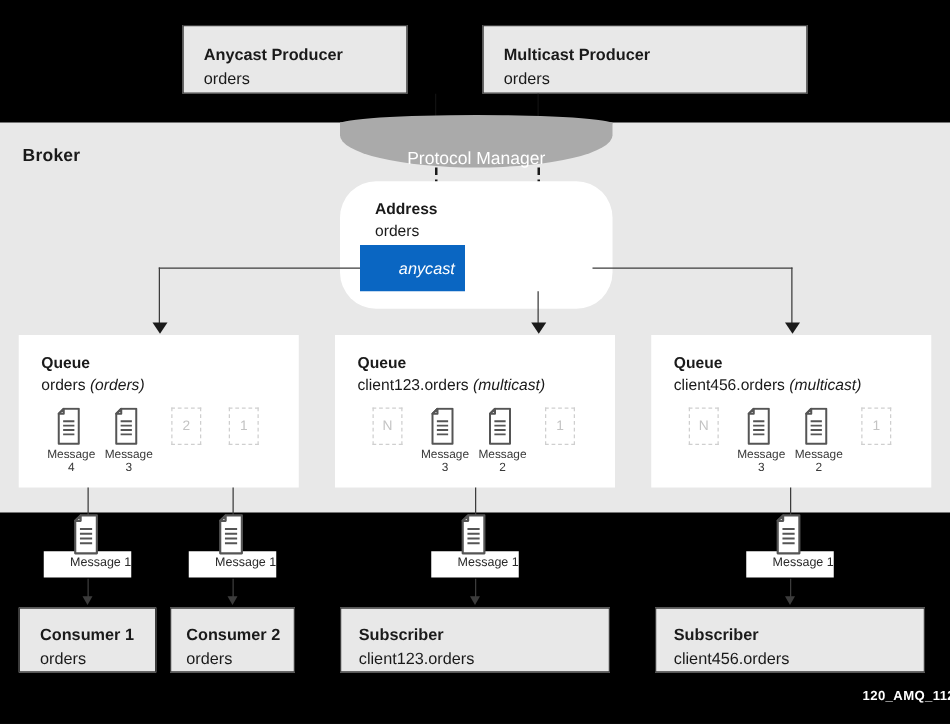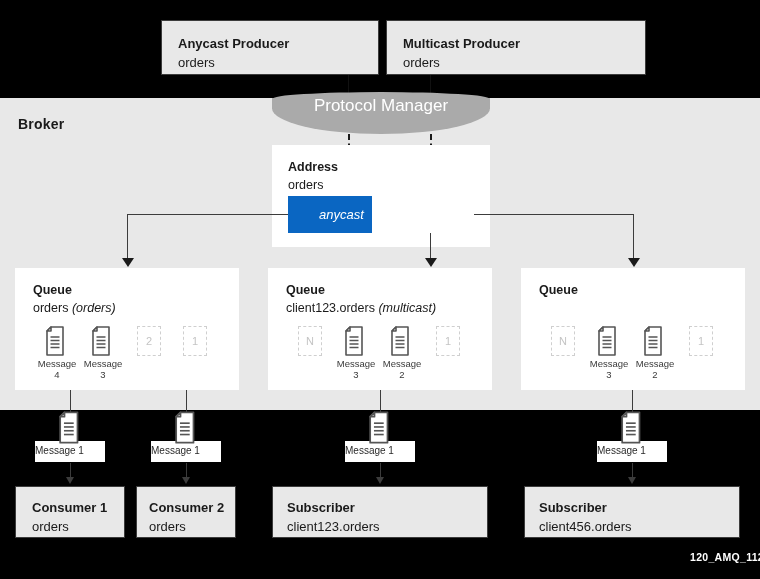--- a/index.html
+++ b/index.html
@@ -41,22 +41,22 @@
   .pm {
     position: absolute; left: 272px; top: 98px; width: 218px; height: 36px;
     background: #aaaaaa;
     border-radius: 0 0 110px 110px / 0 0 26px 26px;
   }
   .pm-cap {
     position: absolute; left: 272px; top: 92px; width: 218px; height: 14px;
     background: #aaaaaa; border-radius: 50%;
   }
   .pm-text {
-    position: absolute; left: 272px; top: 96px; width: 218px;
-    text-align: center; font-size: 17px; color: #ffffff;
+    position: absolute; left: 272px; top: 118px; width: 218px;
+    text-align: center; font-size: 14px; color: #ffffff;
   }
 
   
   .bluebox {
     position: absolute; background: #0a66c2;
     display: flex; align-items: center; justify-content: center;
     color: #ffffff; font-size: 13px; font-style: italic;
   }
 
   
@@ -84,61 +84,61 @@
   .msg-ph {
     position: absolute; border: 1.5px dashed #cfcfcf;
     display: flex; align-items: center; justify-content: center;
     font-size: 11px; color: #c4c4c4;
   }
   .msg-cap {
     position: absolute; text-align: center; font-size: 9.5px;
     color: #3a3a3a; line-height: 1.15;
   }
   .msg-cap-w {
-    position: absolute; text-align: left; font-size: 10px;
+    position: absolute; text-align: right; font-size: 10px;
     color: #2a2a2a; background: #ffffff; line-height: 1.15;
     padding: 4px 0 5px 0;
   }
 
   .watermark {
     position: absolute; right: -4px; top: 551px;
     font-size: 10.5px; font-weight: bold; color: #ffffff;
     letter-spacing: .3px;
   }
 </style>
 </head>
 <body>
 
 <div id="stage">
 
   <div class="broker-band"></div>
   <div class="broker-label">Broker</div>
 
-  <div class="gbox" style="left:161px; top:20px; width:218px; height:55px;">
+  <div class="gbox" style="left:146px; top:20px; width:180px; height:55px;">
     <div class="t1">Anycast Producer</div>
     <div class="t2">orders</div>
   </div>
   <div class="gbox" style="left:386px; top:20px; width:260px; height:55px;">
     <div class="t1">Multicast Producer</div>
     <div class="t2">orders</div>
   </div>
 
   <div class="vline-blk" style="left:348px; top:75px; height:24px;"></div>
   <div class="vline-blk" style="left:430px; top:75px; height:24px;"></div>
 
   <div class="pm-cap"></div>
   <div class="pm"></div>
   <div class="pm-text">Protocol Manager</div>
 
   <div class="dline" style="left:348px; top:134px; height:54px;"></div>
   <div class="arrowhead" style="left:343px; top:187px;"></div>
   <div class="dline" style="left:430px; top:134px; height:54px;"></div>
   <div class="arrowhead" style="left:425px; top:187px;"></div>
 
-  <div class="wbox" style="left:272px; top:145px; width:218px; height:102px; padding:14px 0 0 16px;">
+  <div class="wbox" style="left:272px; top:145px; width:218px; height:102px; padding:14px 0 0 28px;border-radius:29px;">
     <div class="t1">Address</div>
     <div class="t2">orders</div>
   </div>
 
   <div class="bluebox" style="left:288px; top:196px; width:84px; height:37px;padding-left:23px;">
     <span>anycast</span>
   </div>
 
   <div class="hline" style="left:127px; top:214px; width:161px;"></div>
   <div class="vline" style="left:127px; top:214px; height:46px;"></div>
@@ -162,20 +162,24 @@
   <div class="wbox" style="left:268px; top:268px; width:224px; height:122px; padding:14px 0 0 18px;">
     <div class="t1">Queue</div>
     <div class="t2">
       <span>client123.orders</span>
       <i>(multicast)</i>
     </div>
   </div>
 
   <div class="wbox" style="left:521px; top:268px; width:224px; height:122px; padding:14px 0 0 18px;">
     <div class="t1">Queue</div>
+    <div class="t2">
+      <span>client456.orders</span>
+      <i>(multicast)</i>
+    </div>
   </div>
 
   <div id="slots-0">
       <div class="msg-icon" style="left: 45px; top: 326px;"><svg width="24" height="30" viewBox="0 0 24 30">
           <path d="M6 1 H18 V29 H2 V5 Z" fill="#ffffff" stroke="#555" stroke-width="1.6" stroke-linejoin="round"></path>
           <path d="M6 1 V5 H2 Z" fill="#ffffff" stroke="#555" stroke-width="1.6" stroke-linejoin="round"></path>
           <line x1="5.5" y1="11" x2="14.5" y2="11" stroke="#555" stroke-width="1.5"></line>
           <line x1="5.5" y1="14.5" x2="14.5" y2="14.5" stroke="#555" stroke-width="1.5"></line>
           <line x1="5.5" y1="18" x2="14.5" y2="18" stroke="#555" stroke-width="1.5"></line>
           <line x1="5.5" y1="21.5" x2="14.5" y2="21.5" stroke="#555" stroke-width="1.5"></line>

